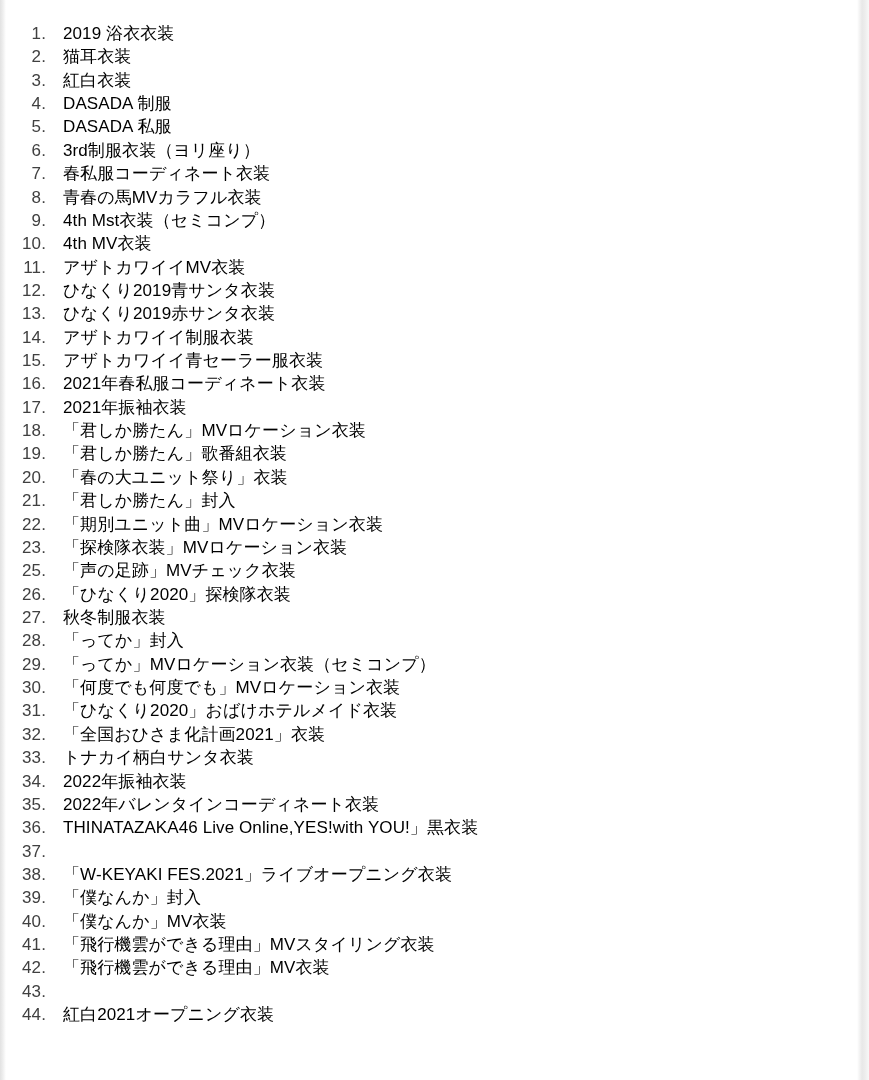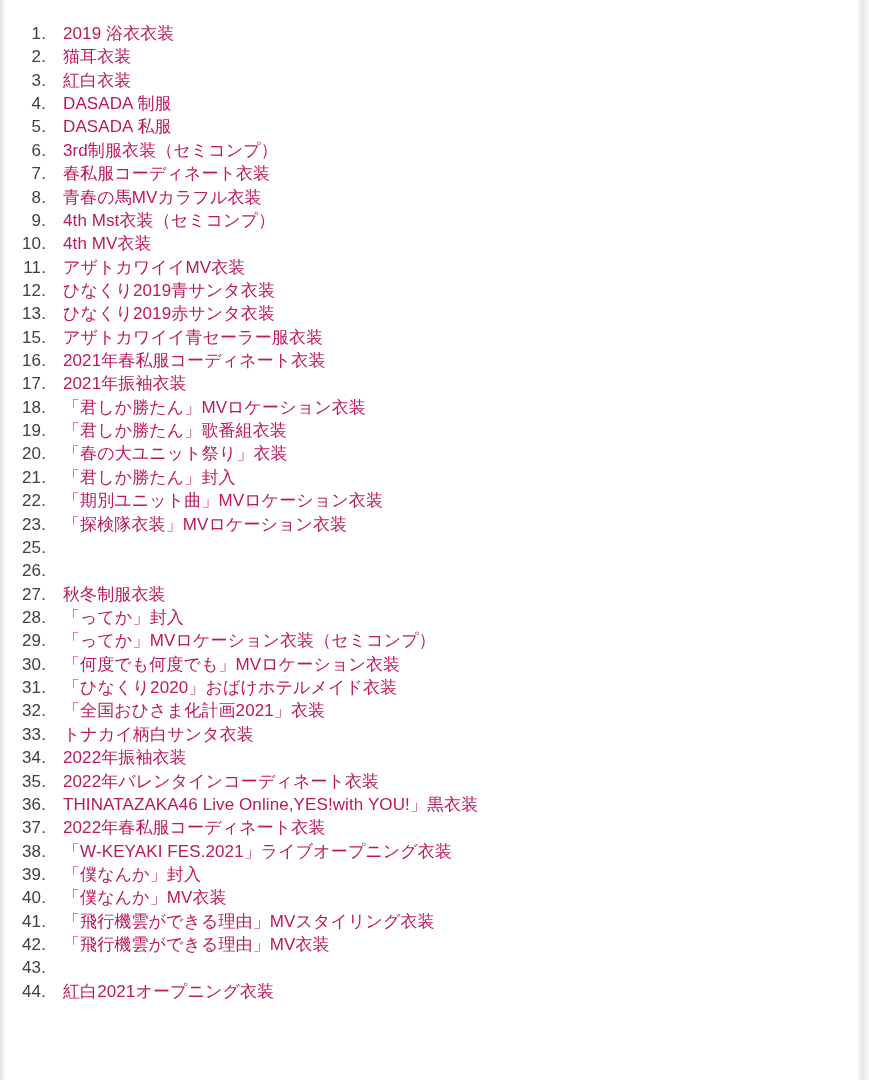--- a/index.html
+++ b/index.html
@@ -44,21 +44,21 @@
   }
   ol.costume-list .num {
     display: inline-block;
     width: 46px;
     min-width: 46px;
     text-align: right;
     margin-right: 17px;
     color: #404040;
   }
   ol.costume-list .txt {
-    color: #be185d;
+    color: #000000;
   }
 </style>
 </head>
 <body>
 
 <div class="edge-strip-left"></div>
 <div class="edge-strip-right"></div>
 
 <main>
   <ol class="costume-list">
@@ -77,21 +77,21 @@
       <li>
     <span class="num">4.</span>
     <span class="txt">DASADA 制服</span>
   </li>
       <li>
     <span class="num">5.</span>
     <span class="txt">DASADA 私服</span>
   </li>
       <li>
     <span class="num">6.</span>
-    <span class="txt">3rd制服衣装（セミコンプ）</span>
+    <span class="txt">3rd制服衣装（ヨリ座り）</span>
   </li>
       <li>
     <span class="num">7.</span>
     <span class="txt">春私服コーディネート衣装</span>
   </li>
       <li>
     <span class="num">8.</span>
     <span class="txt">青春の馬MVカラフル衣装</span>
   </li>
       <li>
@@ -108,20 +108,24 @@
   </li>
       <li>
     <span class="num">12.</span>
     <span class="txt">ひなくり2019青サンタ衣装</span>
   </li>
       <li>
     <span class="num">13.</span>
     <span class="txt">ひなくり2019赤サンタ衣装</span>
   </li>
       <li>
+    <span class="num">14.</span>
+    <span class="txt">アザトカワイイ制服衣装</span>
+  </li>
+      <li>
     <span class="num">15.</span>
     <span class="txt">アザトカワイイ青セーラー服衣装</span>
   </li>
       <li>
     <span class="num">16.</span>
     <span class="txt">2021年春私服コーディネート衣装</span>
   </li>
       <li>
     <span class="num">17.</span>
     <span class="txt">2021年振袖衣装</span>
@@ -145,23 +149,25 @@
       <li>
     <span class="num">22.</span>
     <span class="txt">「期別ユニット曲」MVロケーション衣装</span>
   </li>
       <li>
     <span class="num">23.</span>
     <span class="txt">「探検隊衣装」MVロケーション衣装</span>
   </li>
       <li>
     <span class="num">25.</span>
+    <span class="txt">「声の足跡」MVチェック衣装</span>
   </li>
       <li>
     <span class="num">26.</span>
+    <span class="txt">「ひなくり2020」探検隊衣装</span>
   </li>
       <li>
     <span class="num">27.</span>
     <span class="txt">秋冬制服衣装</span>
   </li>
       <li>
     <span class="num">28.</span>
     <span class="txt">「ってか」封入</span>
   </li>
       <li>
@@ -191,21 +197,20 @@
       <li>
     <span class="num">35.</span>
     <span class="txt">2022年バレンタインコーディネート衣装</span>
   </li>
       <li>
     <span class="num">36.</span>
     <span class="txt">THINATAZAKA46 Live Online,YES!with YOU!」黒衣装</span>
   </li>
       <li>
     <span class="num">37.</span>
-    <span class="txt">2022年春私服コーディネート衣装</span>
   </li>
       <li>
     <span class="num">38.</span>
     <span class="txt">「W-KEYAKI FES.2021」ライブオープニング衣装</span>
   </li>
       <li>
     <span class="num">39.</span>
     <span class="txt">「僕なんか」封入</span>
   </li>
       <li>

